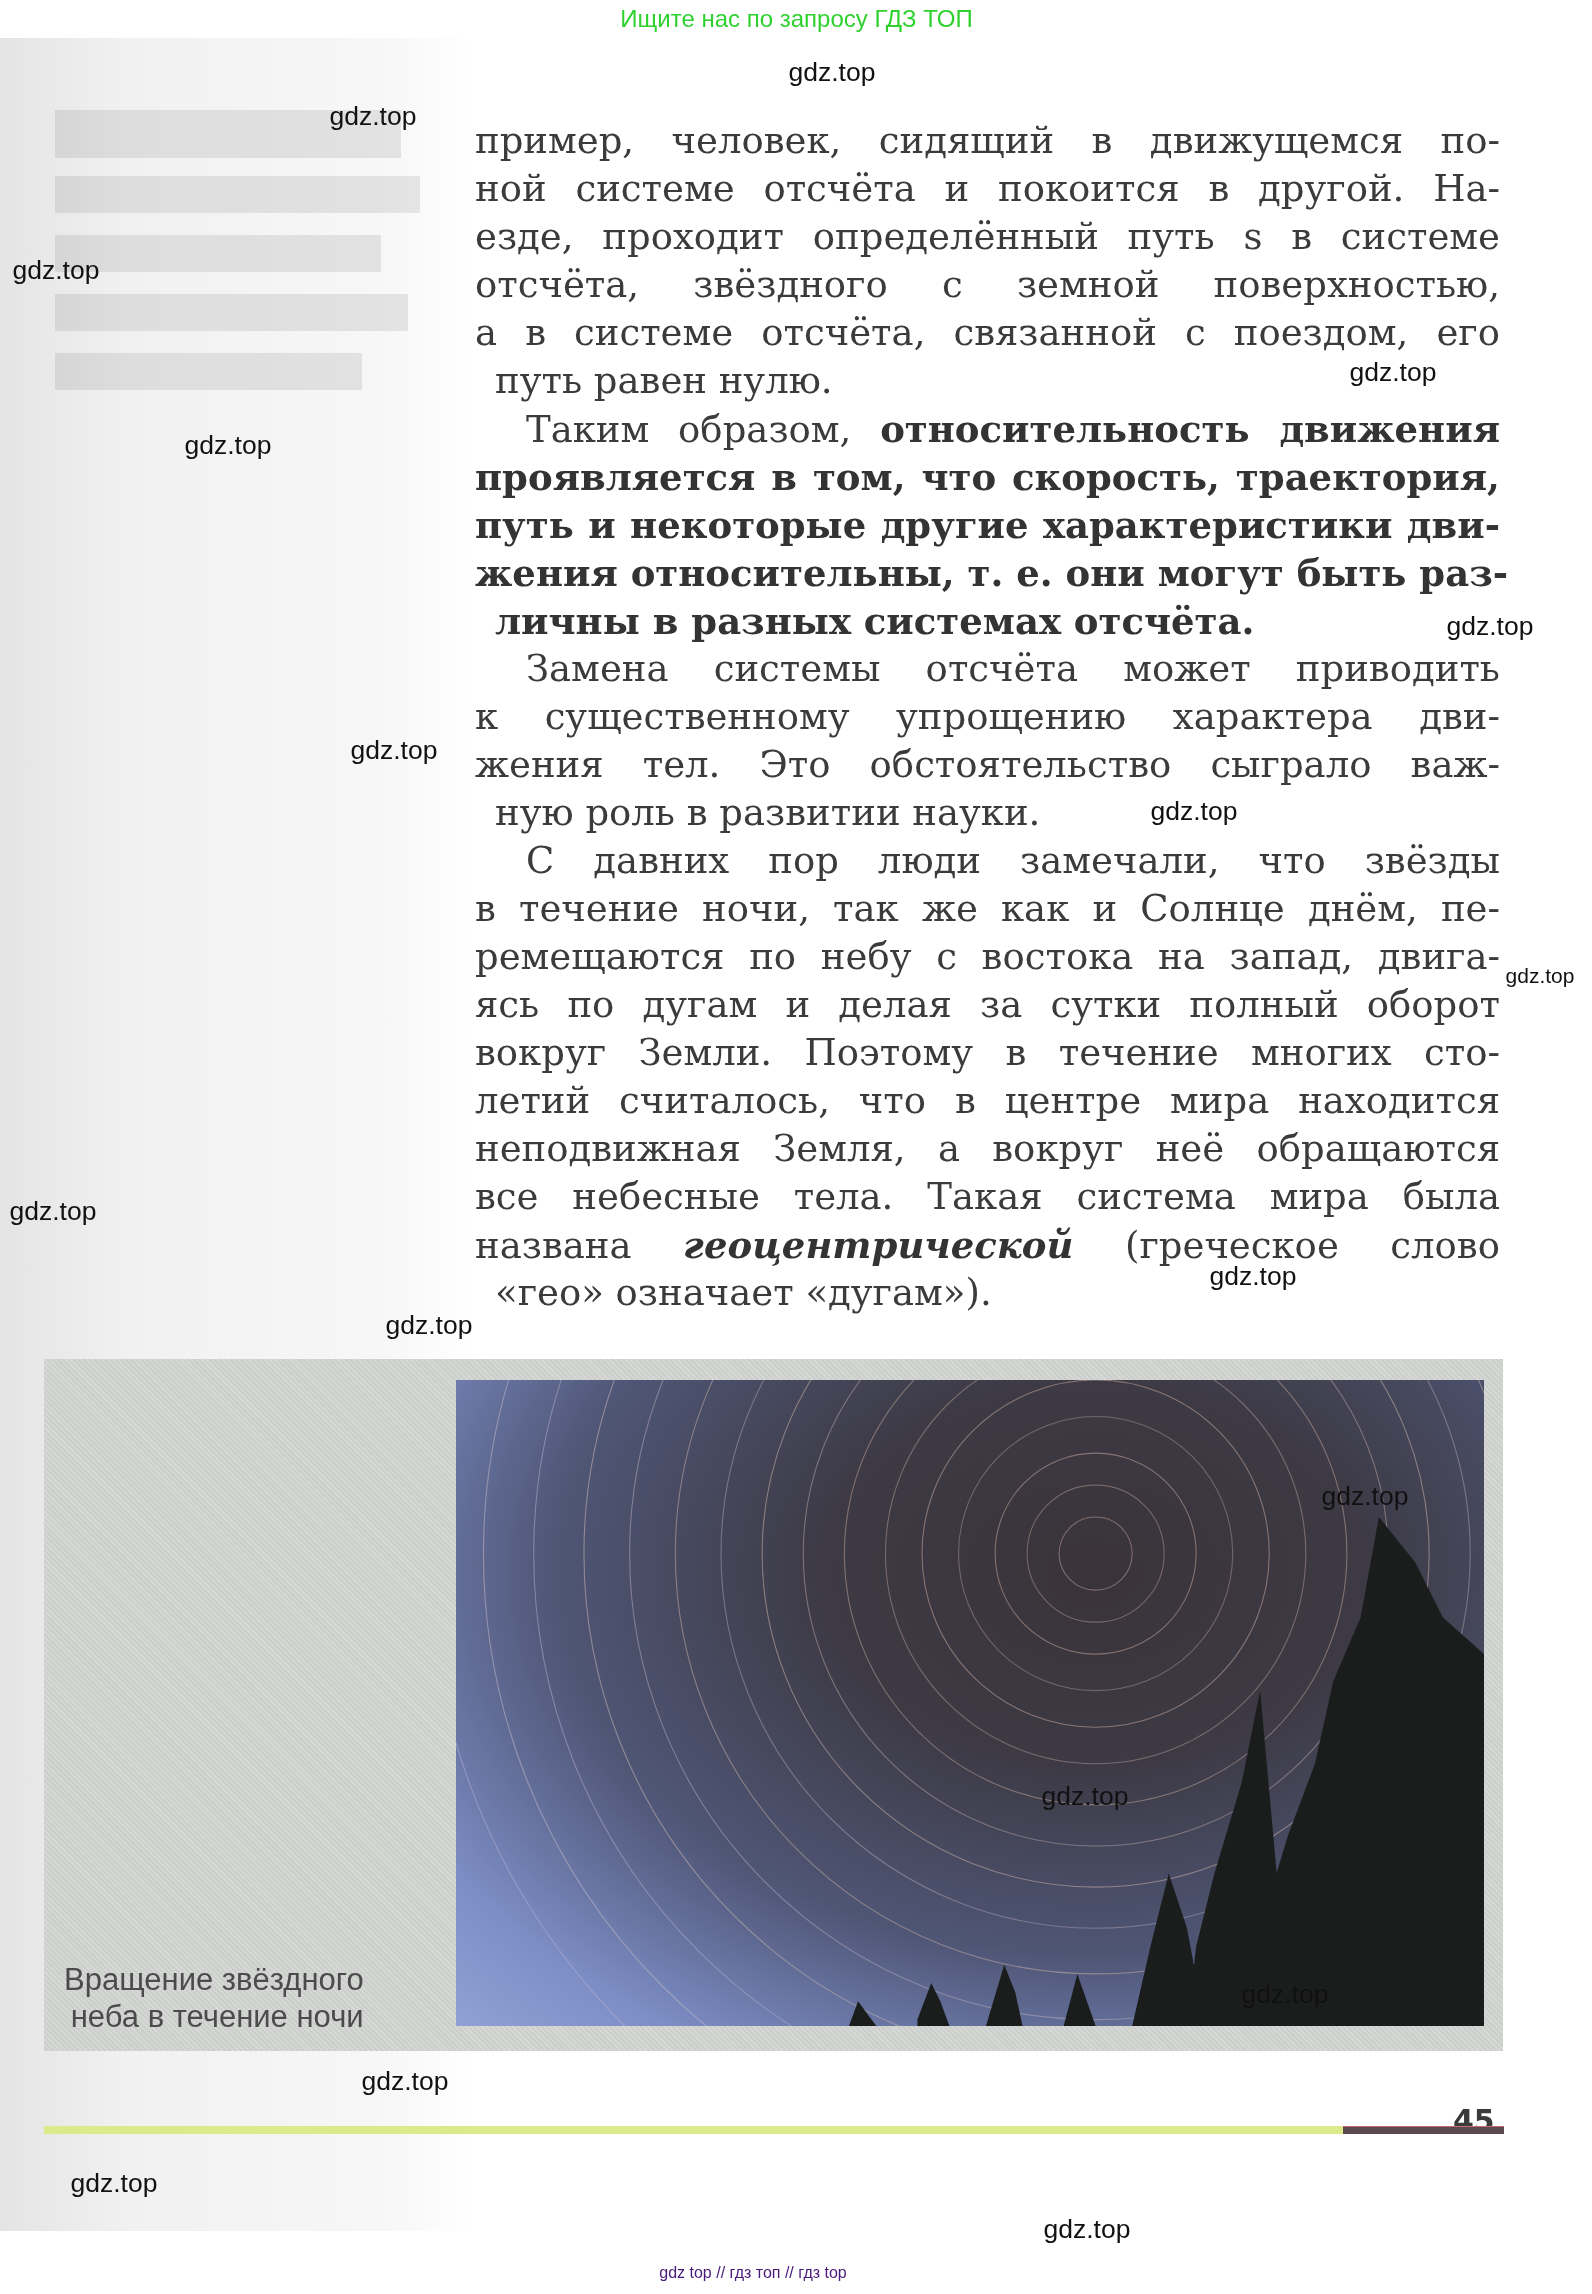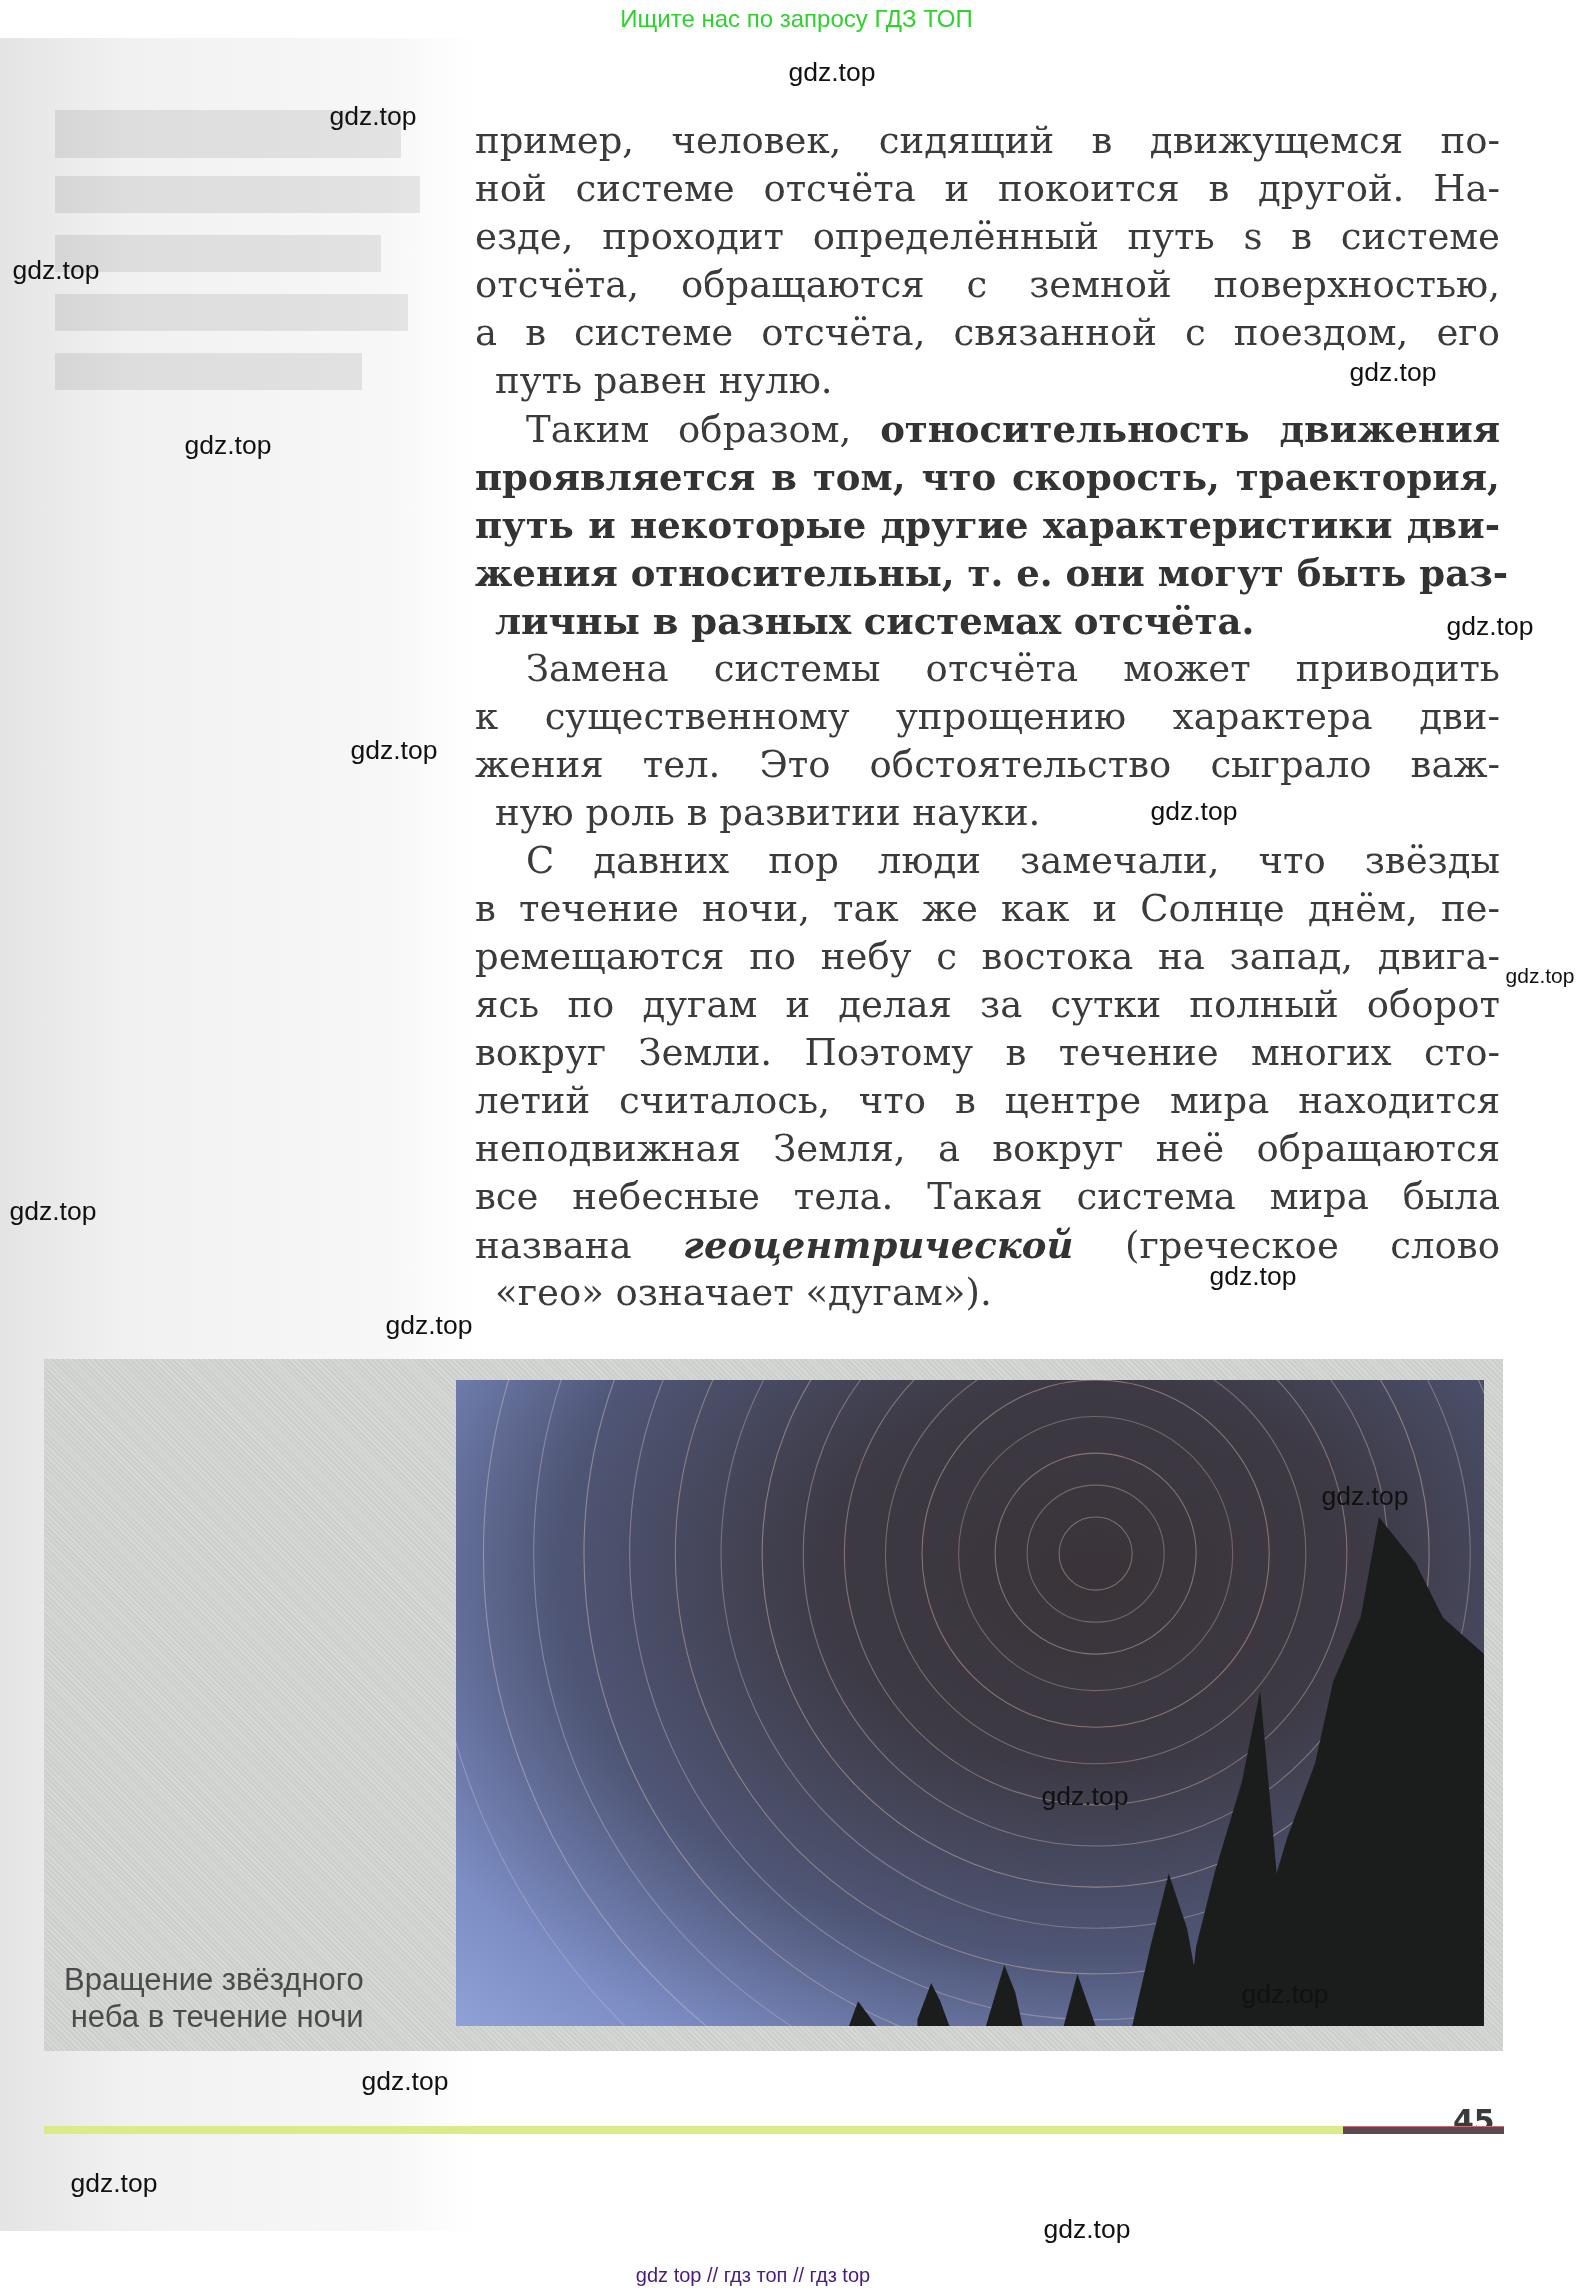--- a/index.html
+++ b/index.html
@@ -15,21 +15,21 @@
   .ital { font-style:italic; font-weight:bold; color:#333; }
   .figure { position:absolute; left:44px; top:1359px; width:1459px; height:692px; background:#d3d5d3; background-image:repeating-linear-gradient(45deg, rgba(255,255,255,0.08) 0 1.8px, rgba(0,0,0,0.03) 1.8px 3.7px); }
   .photo { position:absolute; left:412px; top:21px; width:1028px; height:646px; overflow:hidden; background:radial-gradient(ellipse at 62% 30%, #3a3339 0%, #3d3a45 30%, #4f5676 60%, #7d8ec6 85%, #8fa1d6 100%); }
   .photo svg { position:absolute; left:0; top:0; }
   .caption { position:absolute; left:20px; top:602px; font-family:"Liberation Sans", sans-serif; font-size:31px; line-height:37px; color:#4b4b4b;text-align:right; }
   .rule { position:absolute; top:2126px; height:8.2px; }
   .rule-green { left:44px; width:1299px; background:#dcea8a; }
   .rule-dark { left:1343px; width:161px; background:#5b4a4d; border-top:1.8px solid #c76b77; box-sizing:border-box; }
   .page-num { position:absolute; left:1453px; top:2103px; font-family:"DejaVu Sans", sans-serif; font-weight:bold; font-size:30px; color:#3a3a3a; }
   .wm { position:absolute; font-family:"Liberation Sans", sans-serif; font-size:26.5px; color:#111; white-space:nowrap; transform:translate(-50%,-50%); }
-  .bottom-banner { position:absolute; left:0; top:2264px; width:1506px; text-align:center; font-family:"Liberation Sans", sans-serif; font-size:20px; color:#4a1a7a; }
+  .bottom-banner { position:absolute; left:0; top:2264px; width:1506px; text-align:center; font-family:"Liberation Sans", sans-serif; font-size:16px; color:#4a1a7a; }
 </style>
 </head>
 <body>
 
 <div class="top-banner">Ищите нас по запросу ГДЗ ТОП</div>
 
 <div class="page"></div>
 
 <div class="bleed">
   <div style="height:48px;background:#000;width:90%;margin-bottom:18.3px"></div>
@@ -37,21 +37,21 @@
   <div style="height:37px;background:#000;width:85%;margin-bottom:22px"></div>
   <div style="height:37px;background:#000;width:92%;margin-bottom:22px"></div>
   <div style="height:37px;background:#000;width:80%;margin-bottom:22px"></div>
 </div>
 
 <div class="text-col">
   <p>
     <span class="line">пример, человек, сидящий в движущемся по-</span>
     <span class="line">ной системе отсчёта и покоится в другой. На-</span>
     <span class="line">езде, проходит определённый путь s в системе</span>
-    <span class="line">отсчёта, обращаются с земной поверхностью,</span>
+    <span class="line">отсчёта, звёздного с земной поверхностью,</span>
     <span class="line">а в системе отсчёта, связанной с поездом, его</span>
     <span class="line last">путь равен нулю.</span>
   </p>
   <p>
     <span class="line" style="padding-left:51px;box-sizing:border-box"><span>Таким образом, </span><span class="bold">относительность движения</span></span>
     <span class="line bold">проявляется в том, что скорость, траектория,</span>
     <span class="line bold">путь и некоторые другие характеристики дви-</span>
     <span class="line bold">жения относительны, т. е. они могут быть раз-</span>
     <span class="line last bold">личны в разных системах отсчёта.</span>
   </p>

